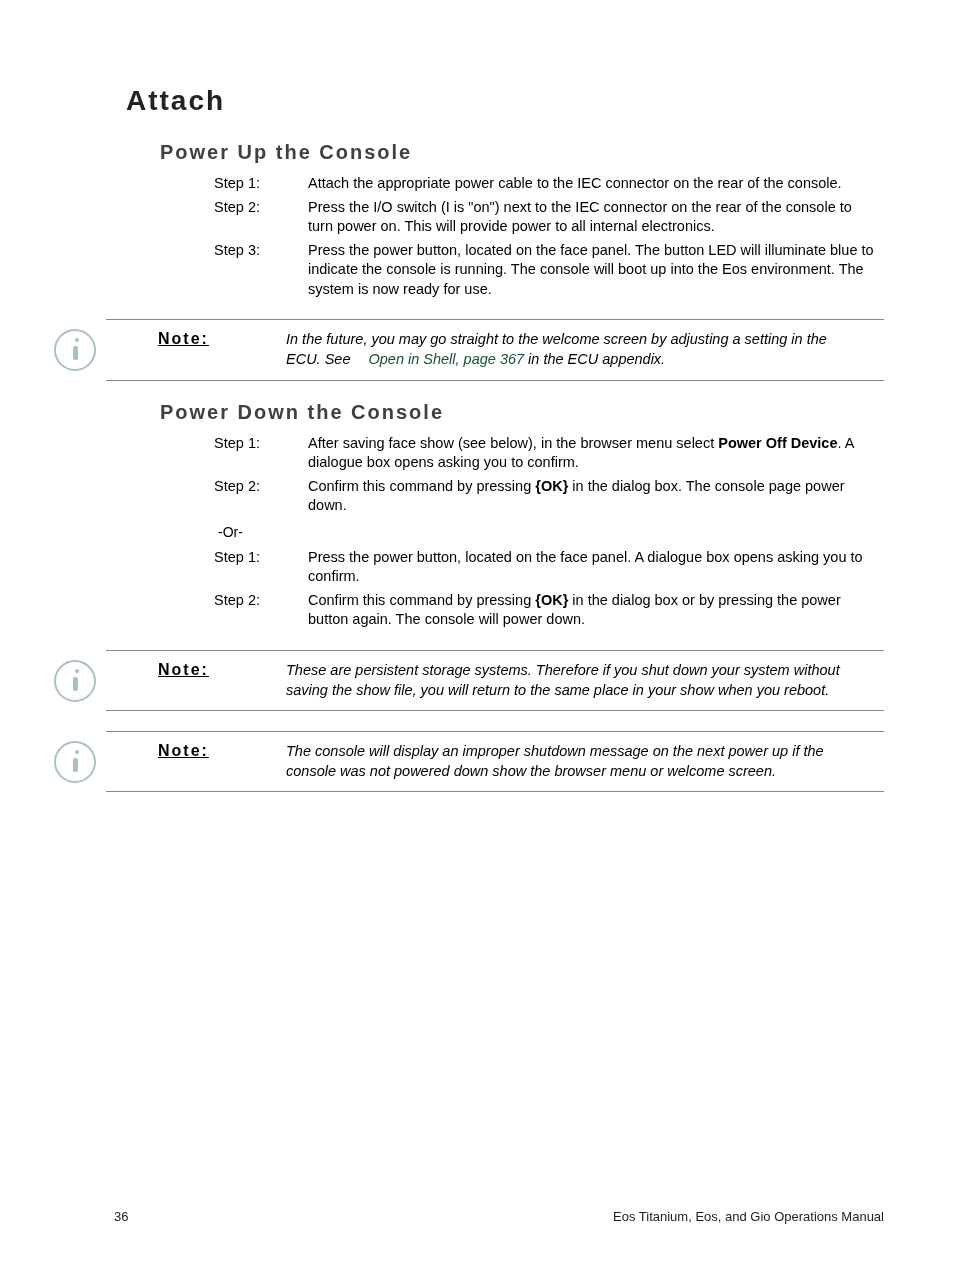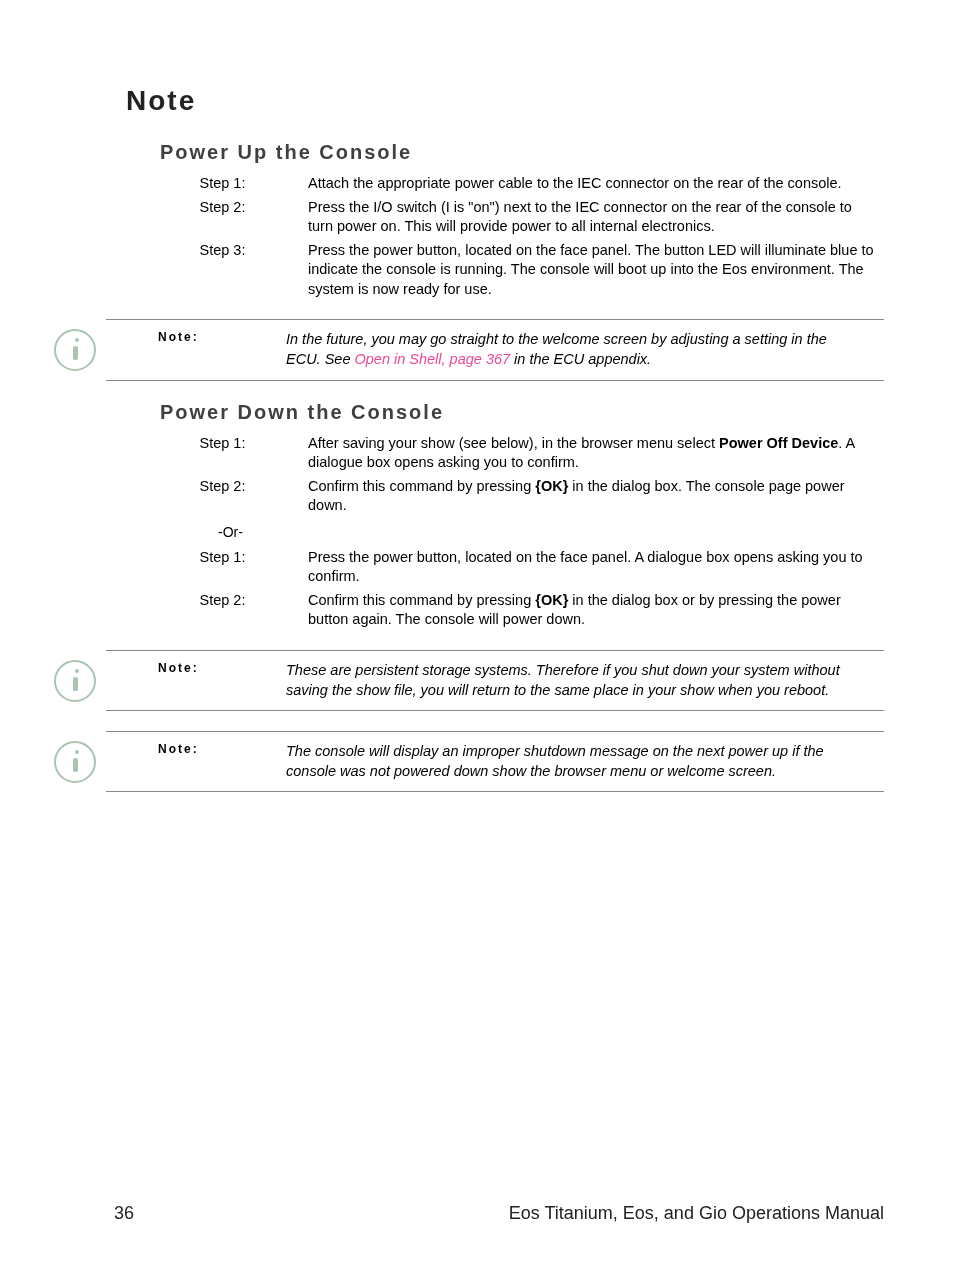--- a/index.html
+++ b/index.html
@@ -35,21 +35,21 @@
     .step-row {
       display: flex;
       margin-left: 115px;
       margin-bottom: 4px;
       font-size: 14.5px;
       line-height: 1.35;
     }
     .step-label {
       width: 75px;
       flex-shrink: 0;
-      text-align: center;
+      text-align: right;
     }
     .step-text {
       flex: 1;
       padding-right: 10px;
       margin-left: 48px;
     }
     .step-text b { font-weight: bold; }
     .or-row {
       margin-left: 148px;
       font-size: 14px;
@@ -67,65 +67,67 @@
       position: relative;
     }
     .note-row {
       display: flex;
       align-items: flex-start;
     }
     .note-label {
       width: 140px;
       flex-shrink: 0;
       padding-left: 52px;
-      font-size: 12px;
+      font-size: 16px;
       font-weight: bold;
+      text-decoration: underline;
       letter-spacing: 2px;
     }
     .note-text {
       flex: 1;
       font-style: italic;
       font-size: 14.5px;
       line-height: 1.35;
       padding-right: 20px;
       padding-left: 40px;
     }
     .note-text .link {
-      color: #ec4899;
+      color: #14532d;
       font-style: italic;
+      margin-left: 14px;
     }
     .note-icon {
       position: absolute;
       left: -52px;
       top: 50%;
       transform: translateY(-50%);
       width: 42px;
       height: 42px;
     }
     .note-icon svg { width: 42px; height: 42px; }
     .footer {
       position: absolute;
       bottom: 48px;
       left: 70px;
       right: 70px;
       display: flex;
       justify-content: space-between;
-      font-size: 18px;
+      font-size: 13px;
       color: #222;
       padding-left: 44px;
     }
     .footer-right { font-weight: normal; }
     .content-indent { margin-left: 0; }
   </style>
 </head>
 <body>
 
 <div class="page">
 
-  <h1 class="h1">Note</h1>
+  <h1 class="h1">Attach</h1>
 
   <h2 class="h2">Power Up the Console</h2>
 
   <div class="content-indent">
     <div class="step-row">
       <div class="step-label">Step 1:</div>
       <div class="step-text">Attach the appropriate power cable to the IEC connector on the rear of the console.</div>
     </div>
     <div class="step-row">
       <div class="step-label">Step 2:</div>
@@ -152,21 +154,21 @@
       </div>
     </div>
   </div>
 
   <h2 class="h2">Power Down the Console</h2>
 
   <div class="content-indent">
     <div class="step-row">
       <div class="step-label">Step 1:</div>
       <div class="step-text">
-        <span>After saving your show (see below), in the browser menu select </span><b>Power Off Device</b><span>. A dialogue box opens asking you to confirm.</span>
+        <span>After saving face show (see below), in the browser menu select </span><b>Power Off Device</b><span>. A dialogue box opens asking you to confirm.</span>
       </div>
     </div>
     <div class="step-row">
       <div class="step-label">Step 2:</div>
       <div class="step-text">
         <span>Confirm this command by pressing </span><b>{OK}</b><span> in the dialog box. The console page power down.</span>
       </div>
     </div>
   </div>
 

